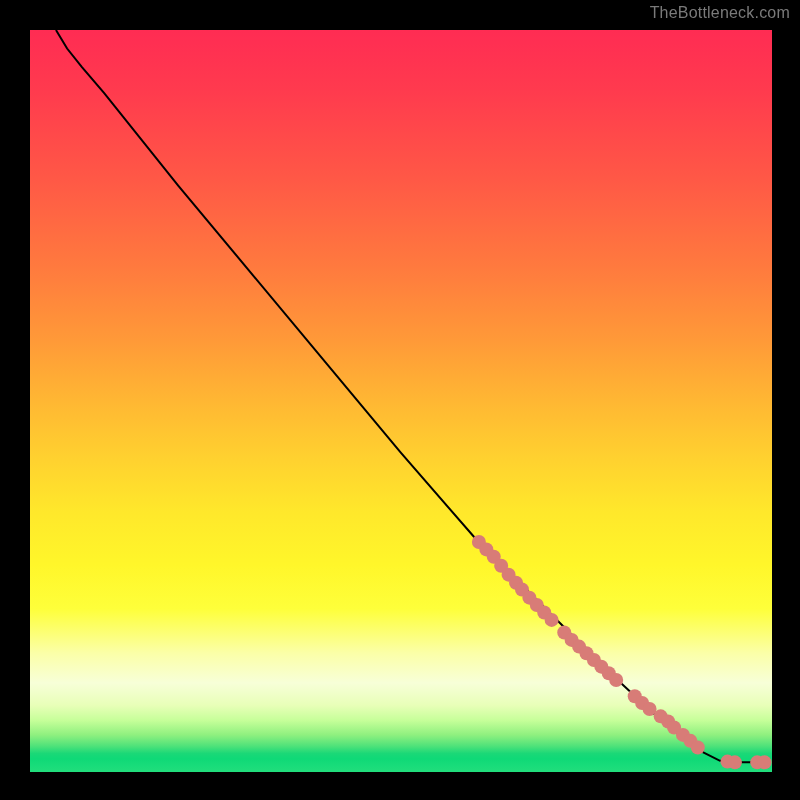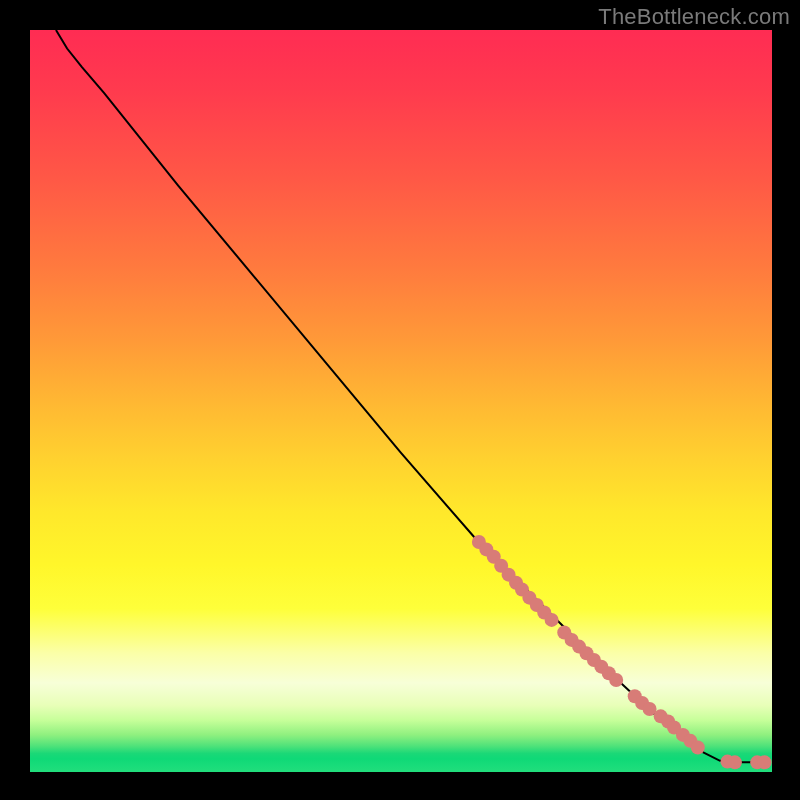--- a/index.html
+++ b/index.html
@@ -14,21 +14,21 @@
   .wrap {
     position: relative;
     width: 800px;
     height: 800px;
   }
   .attribution {
     position: absolute;
     top: 4px;
     right: 10px;
     color: #7a7a7a;
-    font-size: 22px;
+    font-size: 16px;
     letter-spacing: 0.2px;
     font-weight: 400;
   }
   .plot-area {
     position: absolute;
     left: 30px;
     top: 30px;
     width: 742px;
     height: 742px;
     background: linear-gradient(to bottom,

